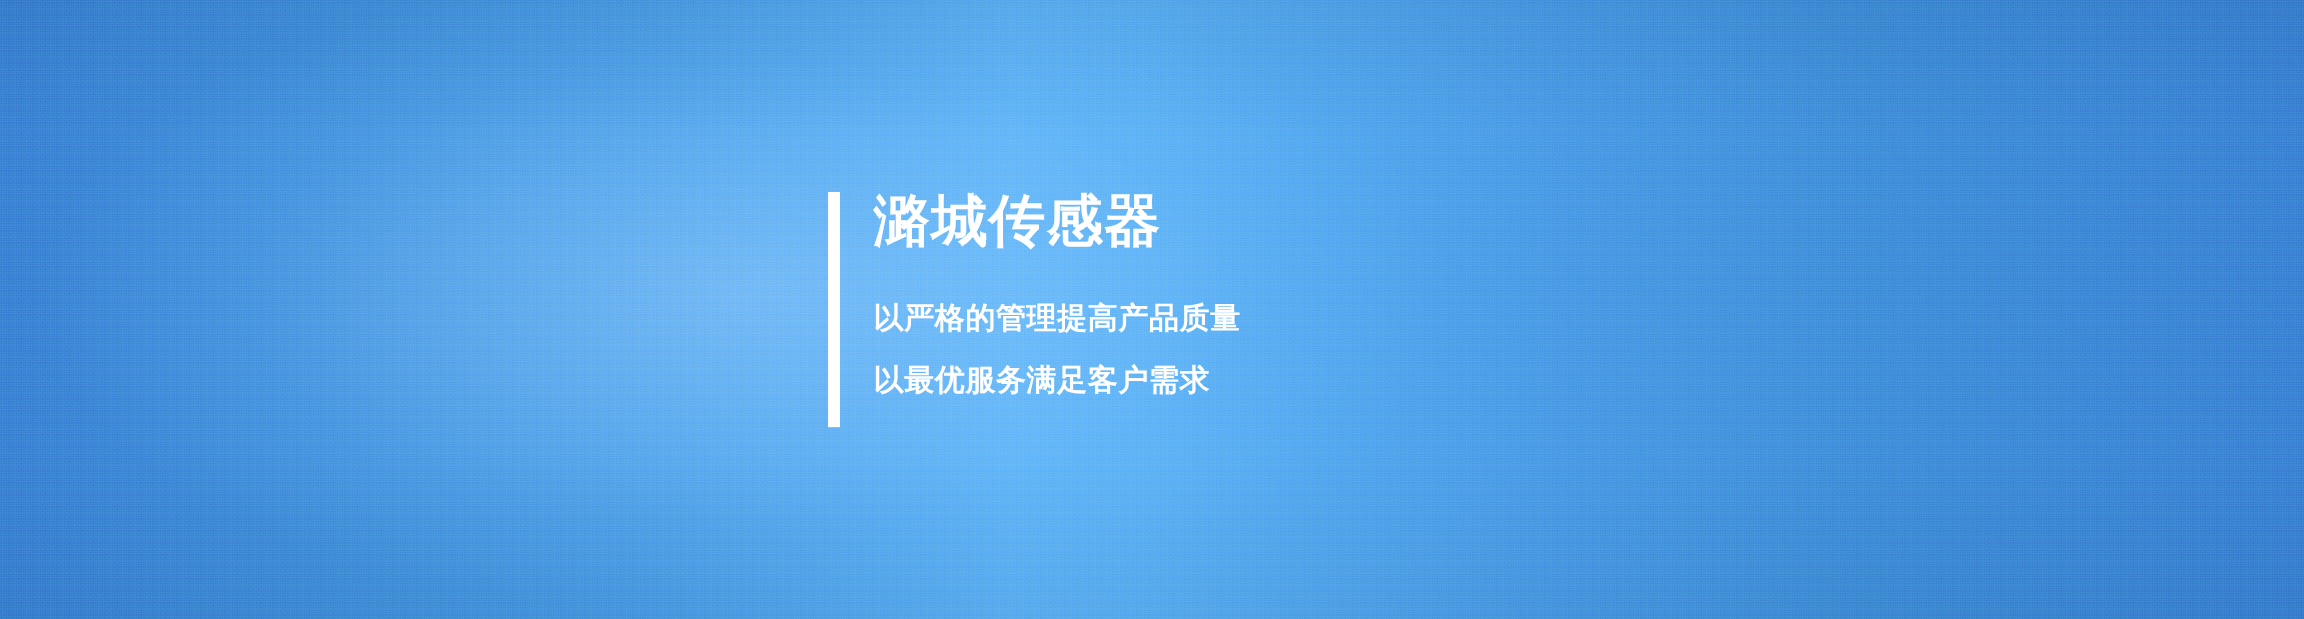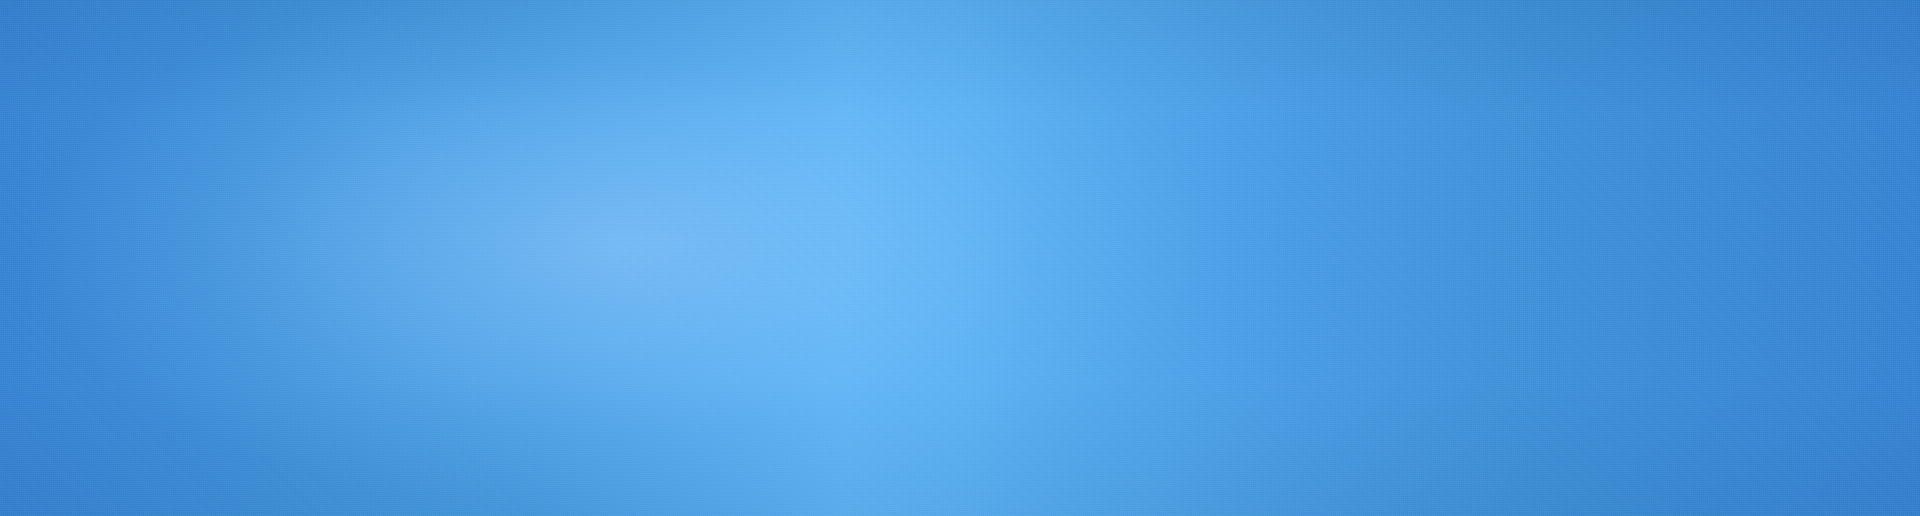--- a/index.html
+++ b/index.html
@@ -137,13 +137,27 @@
 </head>
 <body>
 
 <div id="banner">
 
   <div class="bg-h"></div>
   <div class="bg-glow"></div>
   <div class="bg-v"></div>
   <div class="bg-noise"></div>
 
+  <div class="content">
+
+    <div class="accent-bar"></div>
+
+    <div class="text-col">
+
+      <div class="headline">潞城传感器</div>
+
+      <div class="sub-line first">以严格的管理提高产品质量</div>
+
+      <div class="sub-line second">以最优服务满足客户需求</div>
+
+    </div>
+  </div>
 </div>
 
 </body></html>

